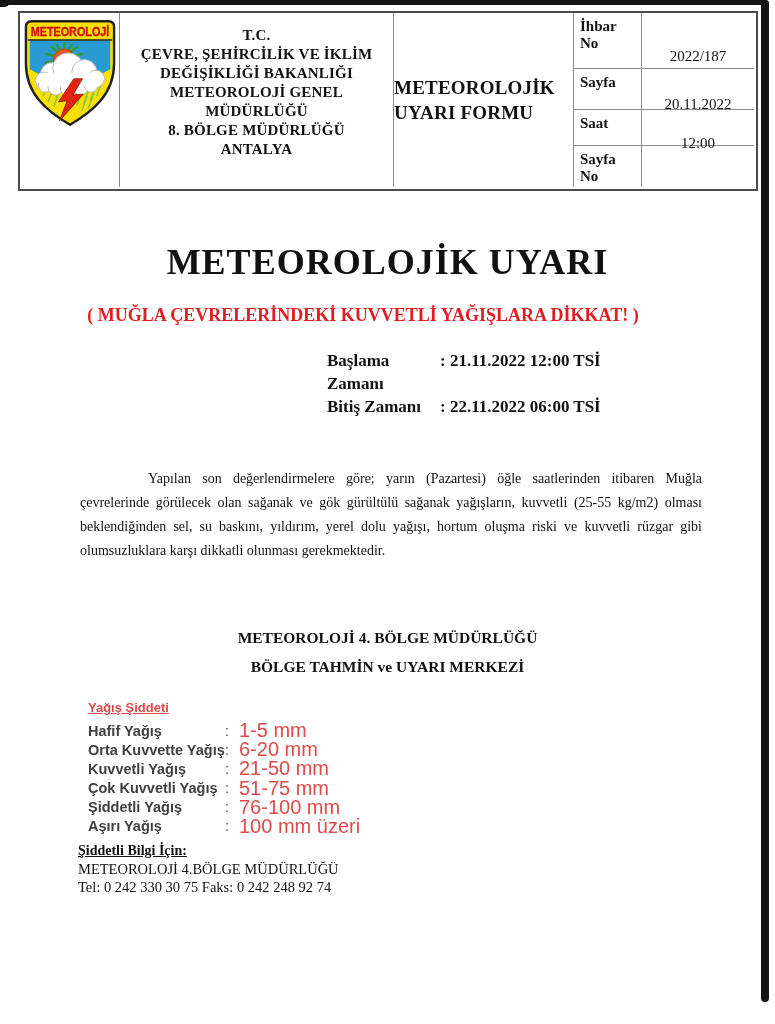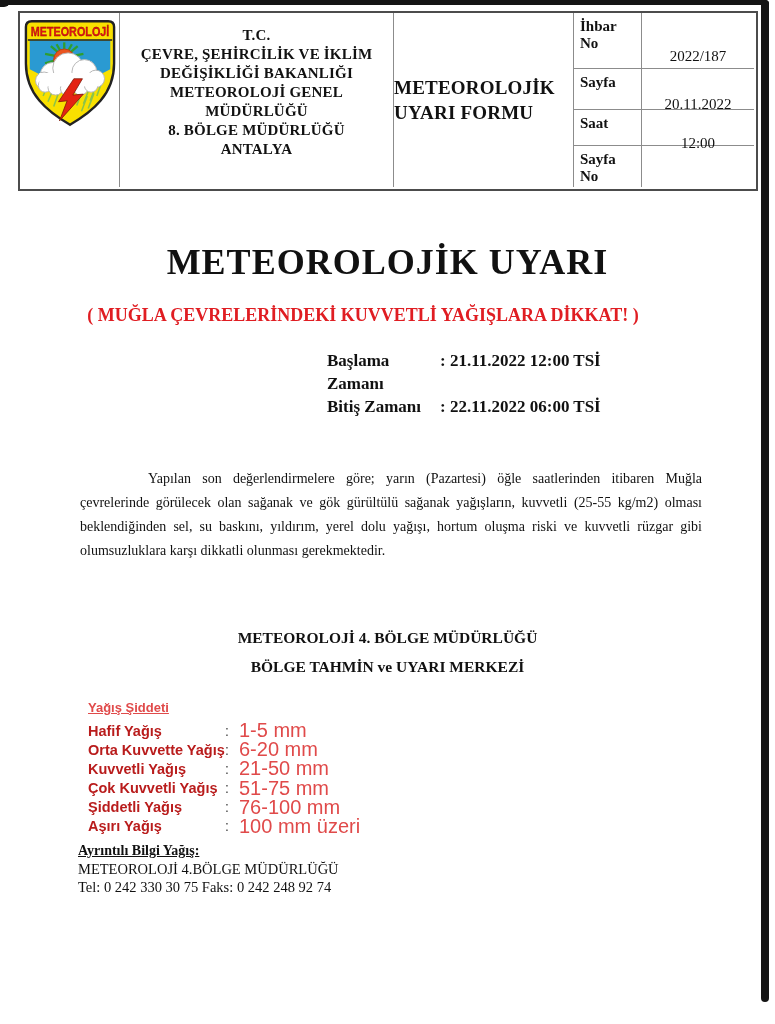--- a/index.html
+++ b/index.html
@@ -48,21 +48,21 @@
     font-size:14px;line-height:24px;text-indent:68px;}
 
   
   .office1{position:absolute;left:0;top:629px;width:775px;text-align:center;font-weight:bold;font-size:15.5px;}
   .office2{position:absolute;left:0;top:658px;width:775px;text-align:center;font-weight:bold;font-size:15.5px;}
 
   
   .intensity{position:absolute;left:88px;top:700px;font-family:"Liberation Sans", sans-serif;}
   .intensity .head{font-weight:bold;font-size:13px;text-decoration:underline;margin-bottom:4px;}
   .intensity .row{display:grid;grid-template-columns:137px 14px auto;height:19.2px;align-items:center;}
-  .intensity .lab{font-weight:bold;font-size:14.5px;color:#b91c1c;}
+  .intensity .lab{font-weight:bold;font-size:14.5px;color:#404040;}
   .intensity .col{font-size:14px;color:#444;}
   .intensity .val{font-size:20px;}
 
   
   .contact{position:absolute;left:78px;top:842px;font-size:14.5px;line-height:18px;}
   .contact .head{font-weight:bold;text-decoration:underline;font-size:14px;}
 </style>
 </head>
 <body>
 
@@ -190,18 +190,18 @@
       <span class="val" style="color:#e04a4a">76-100 mm</span>
     </div>
     <div class="row">
       <span class="lab">Aşırı Yağış</span>
       <span class="col">:</span>
       <span class="val" style="color:#e04a4a">100 mm üzeri</span>
     </div>
   </div>
 
   <div class="contact">
-    <div class="head">Ayrıntılı Bilgi Yağış:</div>
+    <div class="head">Şiddetli Bilgi İçin:</div>
     <div>METEOROLOJİ 4.BÖLGE MÜDÜRLÜĞÜ</div>
     <div>Tel: 0 242 330 30 75 Faks: 0 242 248 92 74</div>
   </div>
 
 </div>
 
 </body></html>

